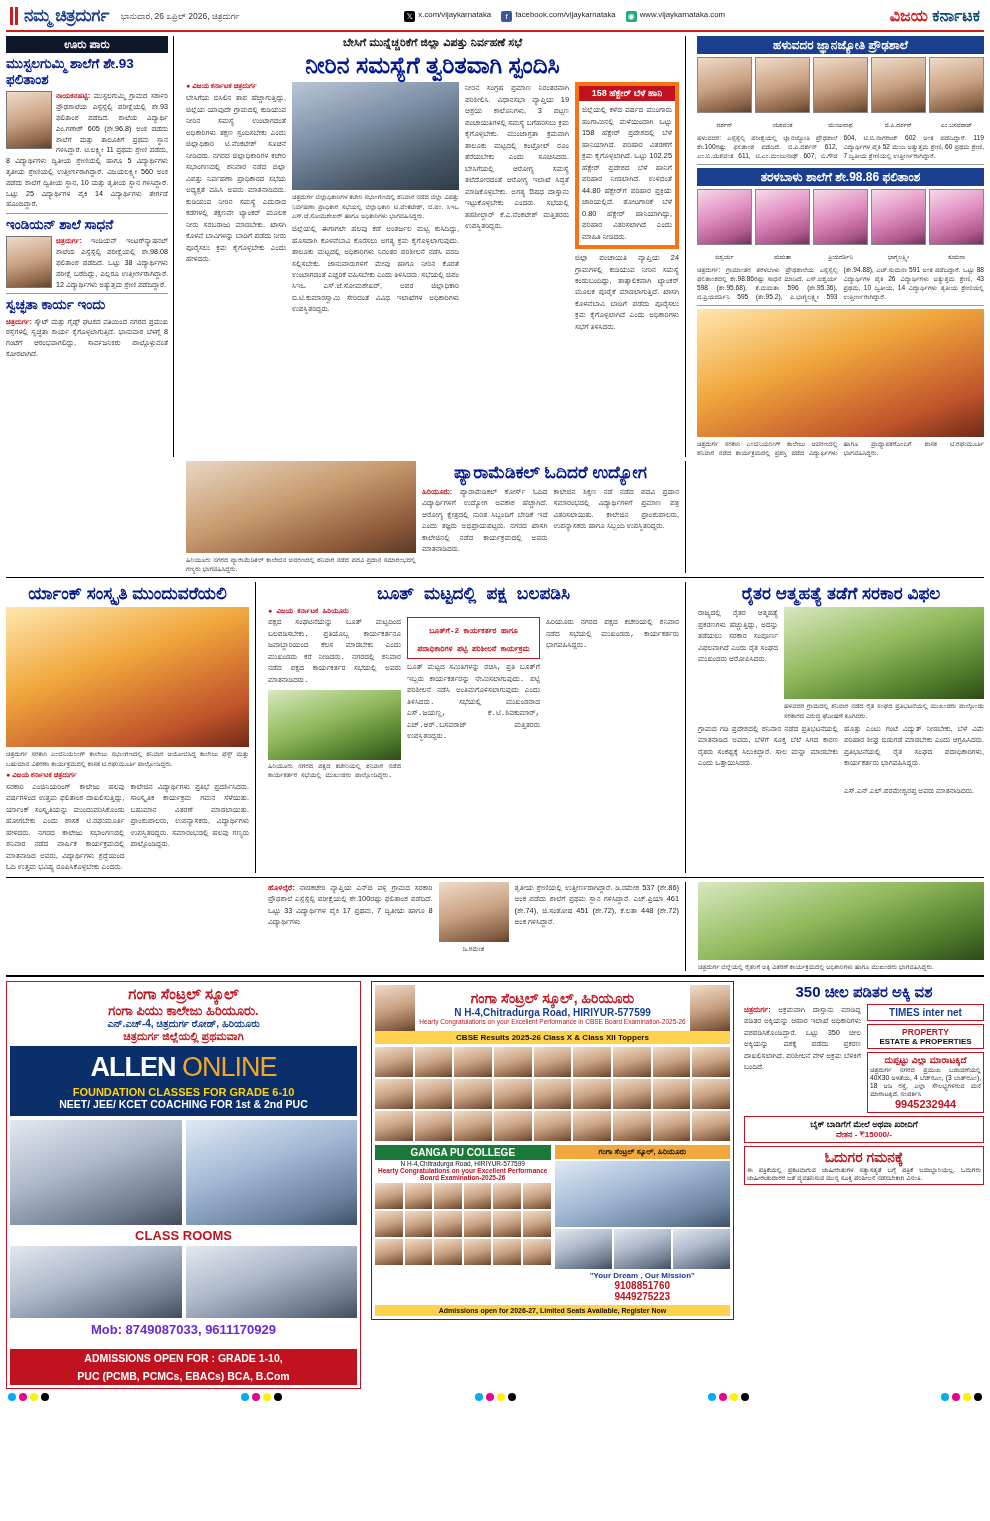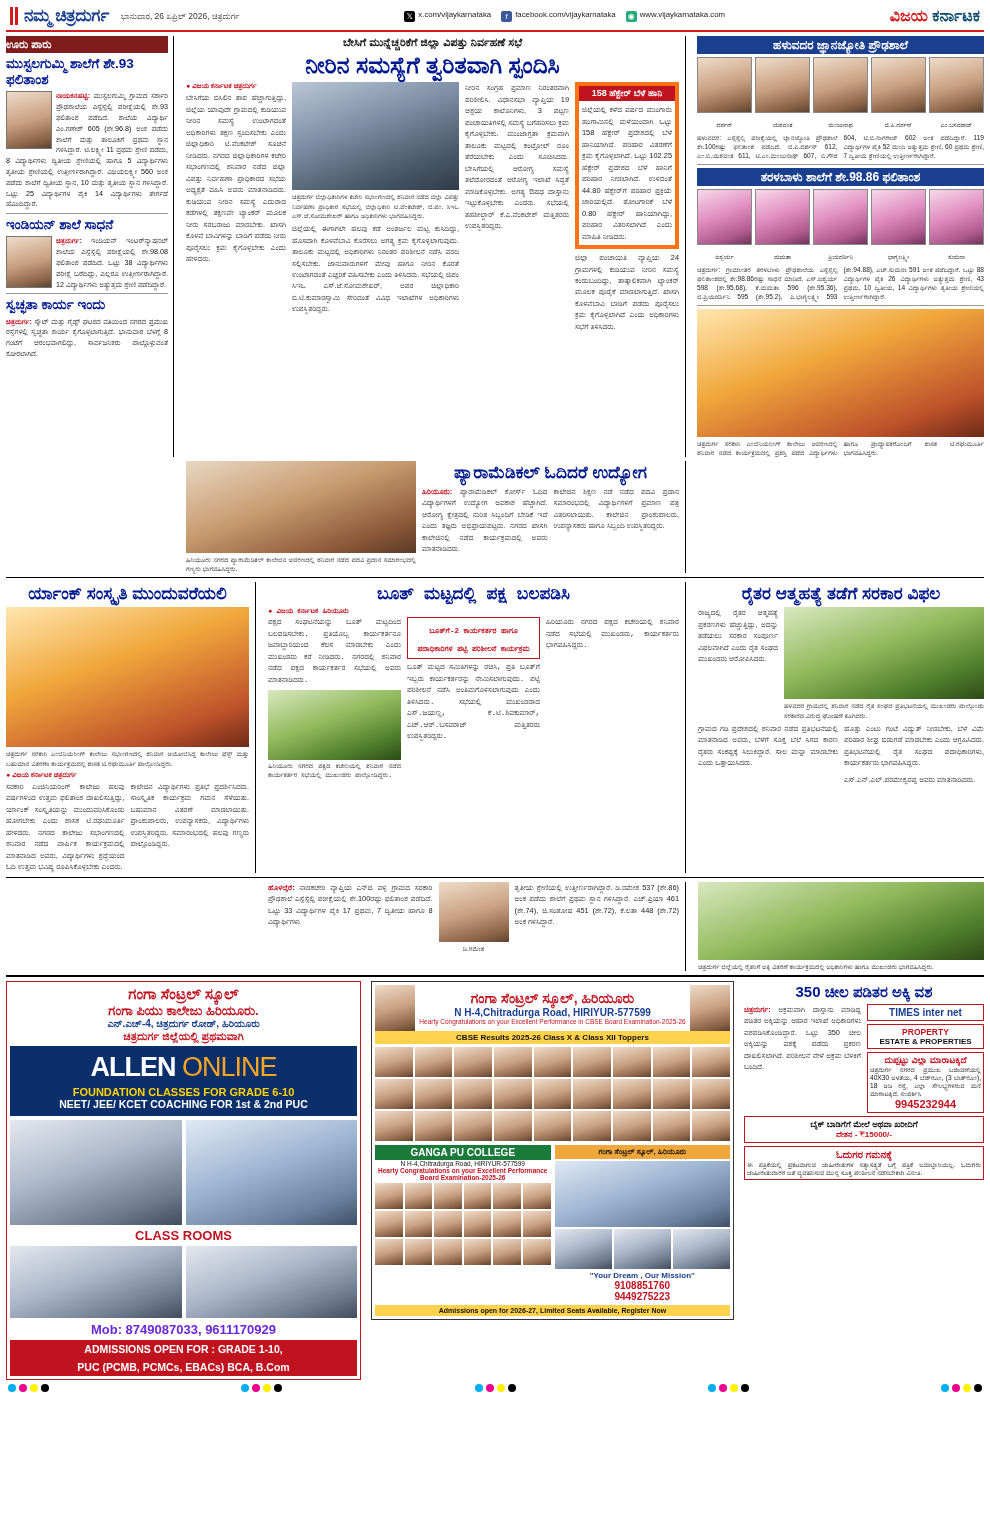--- a/index.html
+++ b/index.html
@@ -56,22 +56,22 @@
   .body-text {
     font-size:7.4px; line-height:1.55; text-align:justify; color:#1a1a1a;
     column-gap:6px;
   }
   .byline { font-size:7px; color:#c1121f; font-weight:bold; margin-bottom:2px; }
   .byline .dot { color:#c1121f; }
   .cap { font-size:6.6px; line-height:1.4; color:#222; margin-top:2px; text-align:justify; }
 
   
   .rail-title {
-    background:#7f1d1d; color:#fff; font-size:11px; font-weight:bold;
-    padding:2px 0; margin-bottom:3px;
+    background:#0f172a; color:#fff; font-size:11px; font-weight:bold;
+    text-align:center; padding:2px 10px; margin-bottom:3px;
   }
   .rail-head { font-size:13.5px; color:#00188f; font-weight:bold; line-height:1.2; margin:2px 0 3px 0;}
   .rail-sub { font-size:7.2px; line-height:1.5; text-align:justify; }
   .rail-photo { float:left; width:46px; margin:0 4px 2px 0; border:0.5px solid #777; }
 
   
   .stud-grid { display:flex; gap:3px; }
   .stud { flex:1 1 0; text-align:center; }
   .stud .ph { width:100%; height:56px; border:0.5px solid #888; display:block; }
   .stud .nm { font-size:6.2px; margin-top:1px; line-height:1.2; }
@@ -348,21 +348,21 @@
           <div class="img-farm" style="height:92px;"></div>
           <div class="cap">ಹಳವದರ ಗ್ರಾಮದಲ್ಲಿ ಶನಿವಾರ ನಡೆದ ರೈತ ಸಂಘದ ಪ್ರತಿಭಟನೆಯಲ್ಲಿ ಮುಖಂಡರು ಪಾಲ್ಗೊಂಡು ಸರಕಾರದ ವಿರುದ್ಧ ಘೋಷಣೆ ಕೂಗಿದರು.</div>
         </div>
       </div>
       <div class="cols" style="margin-top:3px;">
         <div class="col">
           <div class="body-text">ಗ್ರಾಮದ ಗಡಿ ಪ್ರದೇಶದಲ್ಲಿ ಶನಿವಾರ ನಡೆದ ಪ್ರತಿಭಟನೆಯಲ್ಲಿ ಮಾತನಾಡಿದ ಅವರು, ಬೆಳೆಗೆ ಸೂಕ್ತ ಬೆಲೆ ಸಿಗದ ಕಾರಣ ರೈತರು ಸಂಕಷ್ಟಕ್ಕೆ ಸಿಲುಕಿದ್ದಾರೆ. ಸಾಲ ಮನ್ನಾ ಮಾಡಬೇಕು ಎಂದು ಒತ್ತಾಯಿಸಿದರು.</div>
         </div>
         <div class="col">
           <div class="body-text">ಹೊತ್ತು ಎಂಟು ಗಂಟೆ ವಿದ್ಯುತ್ ನೀಡಬೇಕು, ಬೆಳೆ ವಿಮೆ ಪರಿಹಾರ ಶೀಘ್ರ ಬಿಡುಗಡೆ ಮಾಡಬೇಕು ಎಂದು ಆಗ್ರಹಿಸಿದರು. ಪ್ರತಿಭಟನೆಯಲ್ಲಿ ರೈತ ಸಂಘದ ಪದಾಧಿಕಾರಿಗಳು, ಕಾರ್ಯಕರ್ತರು ಭಾಗವಹಿಸಿದ್ದರು.</div>
-          <div class="body-text" style="margin-top:5px;">ಎಸ್.ಎನ್.ಎಲ್.ಪರಮೇಶ್ವರಪ್ಪ ಅವರು ಮಾತನಾಡಿದರು.</div>
+          <div class="body-text" style="margin-top:16px;font-family:Liberation Serif, serif;">ಎಸ್.ಎನ್.ಎಲ್.ಪರಮೇಶ್ವರಪ್ಪ ಅವರು ಮಾತನಾಡಿದರು.</div>
         </div>
       </div>
     </div>
   </div>
 
   <div class="rule"></div>
 
   <div class="cols">
     <div class="col" style="flex:0 0 250px;"></div>
     <div class="col" style="flex:1 1 auto; border-right:1px solid #000; padding:0 6px;">
@@ -411,21 +411,21 @@
         <div style="display:flex; gap:4px; margin-top:4px;">
           <div class="img-class" style="flex:1; height:105px;"></div>
           <div class="img-school" style="flex:1; height:105px;"></div>
         </div>
         <div style="text-align:center; font-size:13px; font-weight:bold; color:#c1121f; margin-top:3px;">CLASS ROOMS</div>
         <div style="display:flex; gap:4px; margin-top:3px;">
           <div class="img-class" style="flex:1; height:72px;"></div>
           <div class="img-class" style="flex:1; height:72px;"></div>
         </div>
         <div class="mobline" style="margin-top:4px;">Mob: 8749087033, 9611170929</div>
-        <div class="adm" style="margin-top:3px;">ADMISSIONS OPEN FOR : GRADE 1-10,</div>
+        <div class="adm" style="margin-top:12px;">ADMISSIONS OPEN FOR : GRADE 1-10,</div>
         <div class="adm">PUC (PCMB, PCMCs, EBACs) BCA, B.Com</div>
       </div>
     </div>
 
     <div class="col" style="flex:1 1 auto; margin-left:4px;">
       <div class="ad-box">
         <div style="display:flex; align-items:center; gap:4px;">
           <div class="img-portrait" style="width:40px;height:46px;"></div>
           <div style="flex:1; text-align:center;">
             <div class="ganga-h" style="font-size:14px;">ಗಂಗಾ ಸೆಂಟ್ರಲ್ ಸ್ಕೂಲ್, ಹಿರಿಯೂರು</div>
@@ -534,21 +534,21 @@
         </div>
       </div>
 
 
       <div class="redbox" style="margin-top:3px;">
         <div style="font-size:8.5px; font-weight:bold;">ಬೈಕ್ ಬಾಡಿಗೆಗೆ ಮೇಲೆ ಅಥವಾ ಖರೀದಿಗೆ</div>
         <div style="font-size:8px; color:#c1121f; font-weight:bold;">ವೇತನ - ₹15000/-</div>
       </div>
 
       <div class="redbox" style="margin-top:3px;">
-        <div style="font-size:10px; font-weight:bold; color:#c1121f;">ಓದುಗರ ಗಮನಕ್ಕೆ</div>
+        <div style="font-size:14px; font-weight:bold; color:#c1121f;">ಓದುಗರ ಗಮನಕ್ಕೆ</div>
         <div style="font-size:6.6px; text-align:justify;">ಈ ಪತ್ರಿಕೆಯಲ್ಲಿ ಪ್ರಕಟವಾಗುವ ಜಾಹೀರಾತುಗಳ ಸತ್ಯಾಸತ್ಯತೆ ಬಗ್ಗೆ ಪತ್ರಿಕೆ ಜವಾಬ್ದಾರಿಯಲ್ಲ. ಓದುಗರು ಜಾಹೀರಾತುದಾರರ ಜತೆ ವ್ಯವಹರಿಸುವ ಮುನ್ನ ಸೂಕ್ತ ಪರಿಶೀಲನೆ ನಡೆಸಬೇಕಾಗಿ ವಿನಂತಿ.</div>
       </div>
     </div>
   </div>
 
   <div class="colorstrip">
     <div class="cs-group">
       <i style="background:#00AEEF"></i>
         <i style="background:#EC008C"></i>
         <i style="background:#FFF200"></i>

